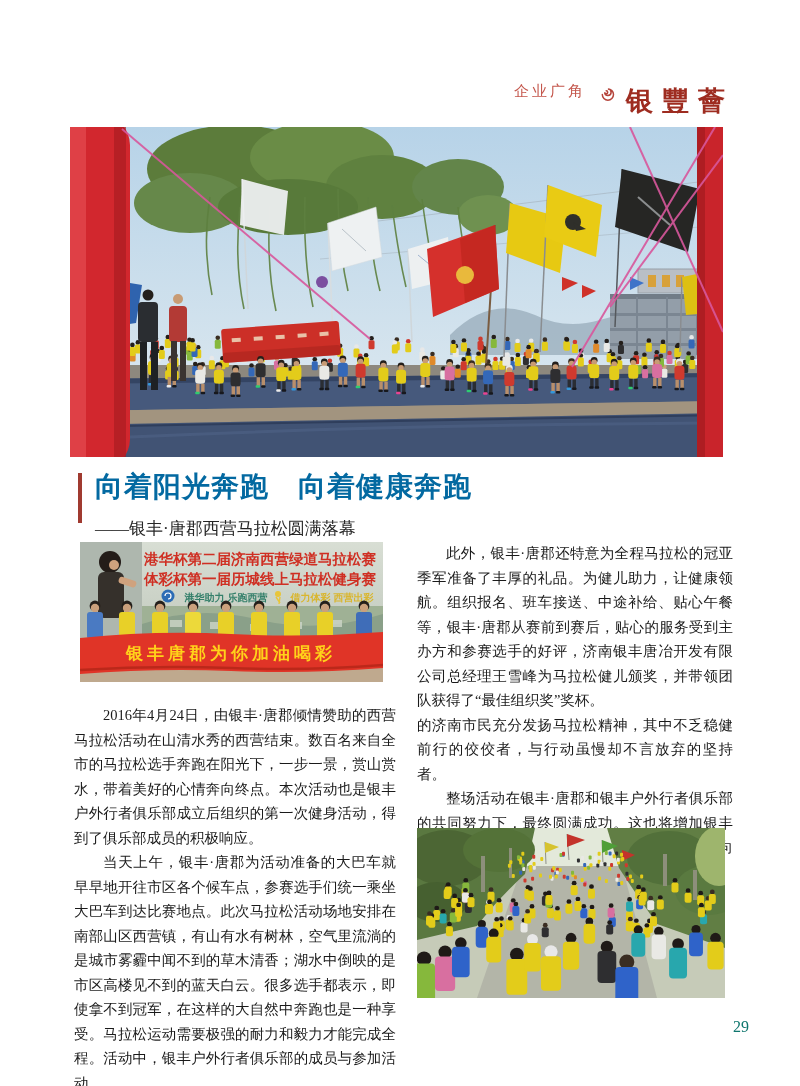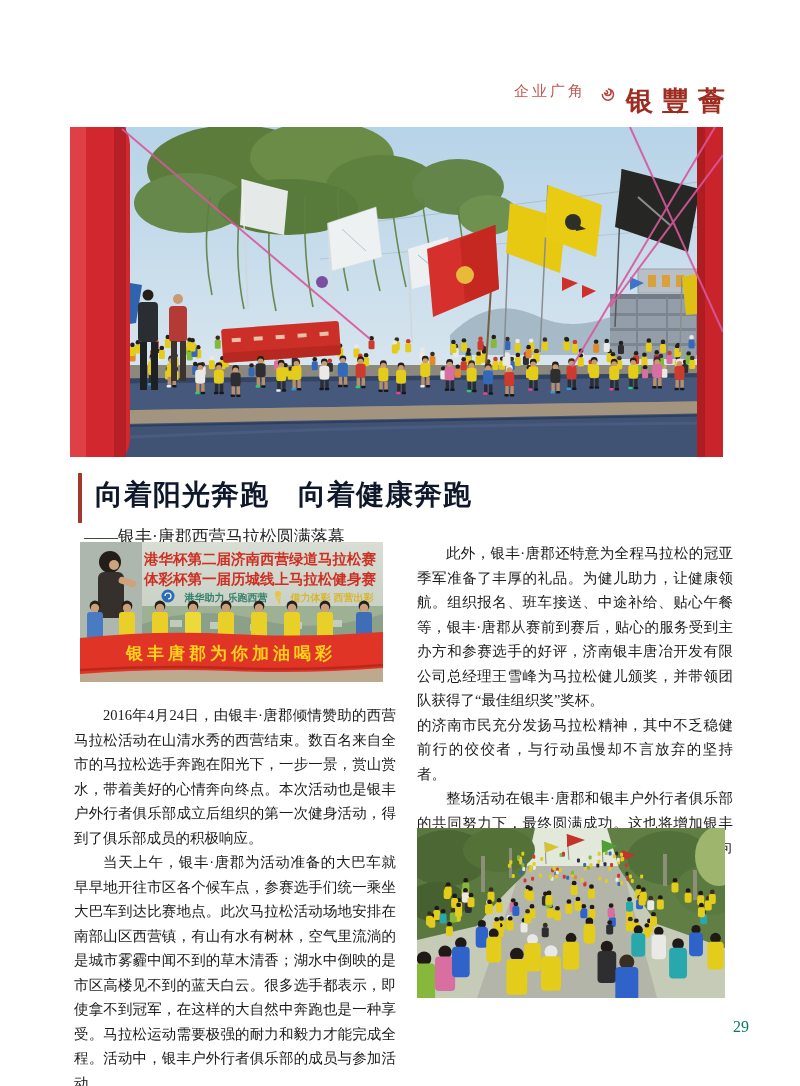--- a/index.html
+++ b/index.html
@@ -11,23 +11,23 @@
           letter-spacing:3px;color:#c4574c;}
   .swirl{width:20px;height:20px;display:block;}
   .logo-text{font-size:27px;font-weight:bold;color:#9e2c20;letter-spacing:9px;line-height:1;margin-top:20px;}
   
   .main-photo{position:absolute;left:70px;top:127px;width:653px;height:330px;display:block;}
   .inset-photo{display:block;width:303px;height:140px;margin-left:6px;}
   .photo-bottom{position:absolute;left:417px;top:828px;width:308px;height:170px;display:block;}
   
   .title-block{position:absolute;left:78px;top:468px;width:640px;}
   .title-bar{position:absolute;left:0;top:5px;width:4px;height:50px;background:#a03a30;}
-  h1.title{margin:8px 0 0 17px;font-family:"Liberation Sans","DejaVu Sans",sans-serif;
-           font-weight:800;font-size:28px;color:#0f172a;letter-spacing:1px;}
-  .subtitle{margin:11px 0 0 6px;font-size:17px;color:#262626;}
+  h1.title{margin:0 0 0 17px;font-family:"Liberation Sans","DejaVu Sans",sans-serif;
+           font-weight:800;font-size:28px;color:#0369a1;letter-spacing:1px;}
+  .subtitle{margin:11px 0 0 17px;font-size:17px;color:#262626;}
   
   .col-left{position:absolute;left:74px;top:542px;width:322px;}
   .col-left .text{margin-top:21px;}
   .col-right{position:absolute;left:417px;top:541px;width:316px;}
   p.body{margin:0;font-size:14.5px;line-height:24.5px;text-align:justify;color:#1a1a1a;text-indent:2em;}
   p.cont{text-indent:0;}
   .page-num{position:absolute;left:733px;top:1018px;font-size:16px;color:#0f766e;}
   svg text{font-family:"Liberation Sans","DejaVu Sans",sans-serif;}
 </style>
 </head>

